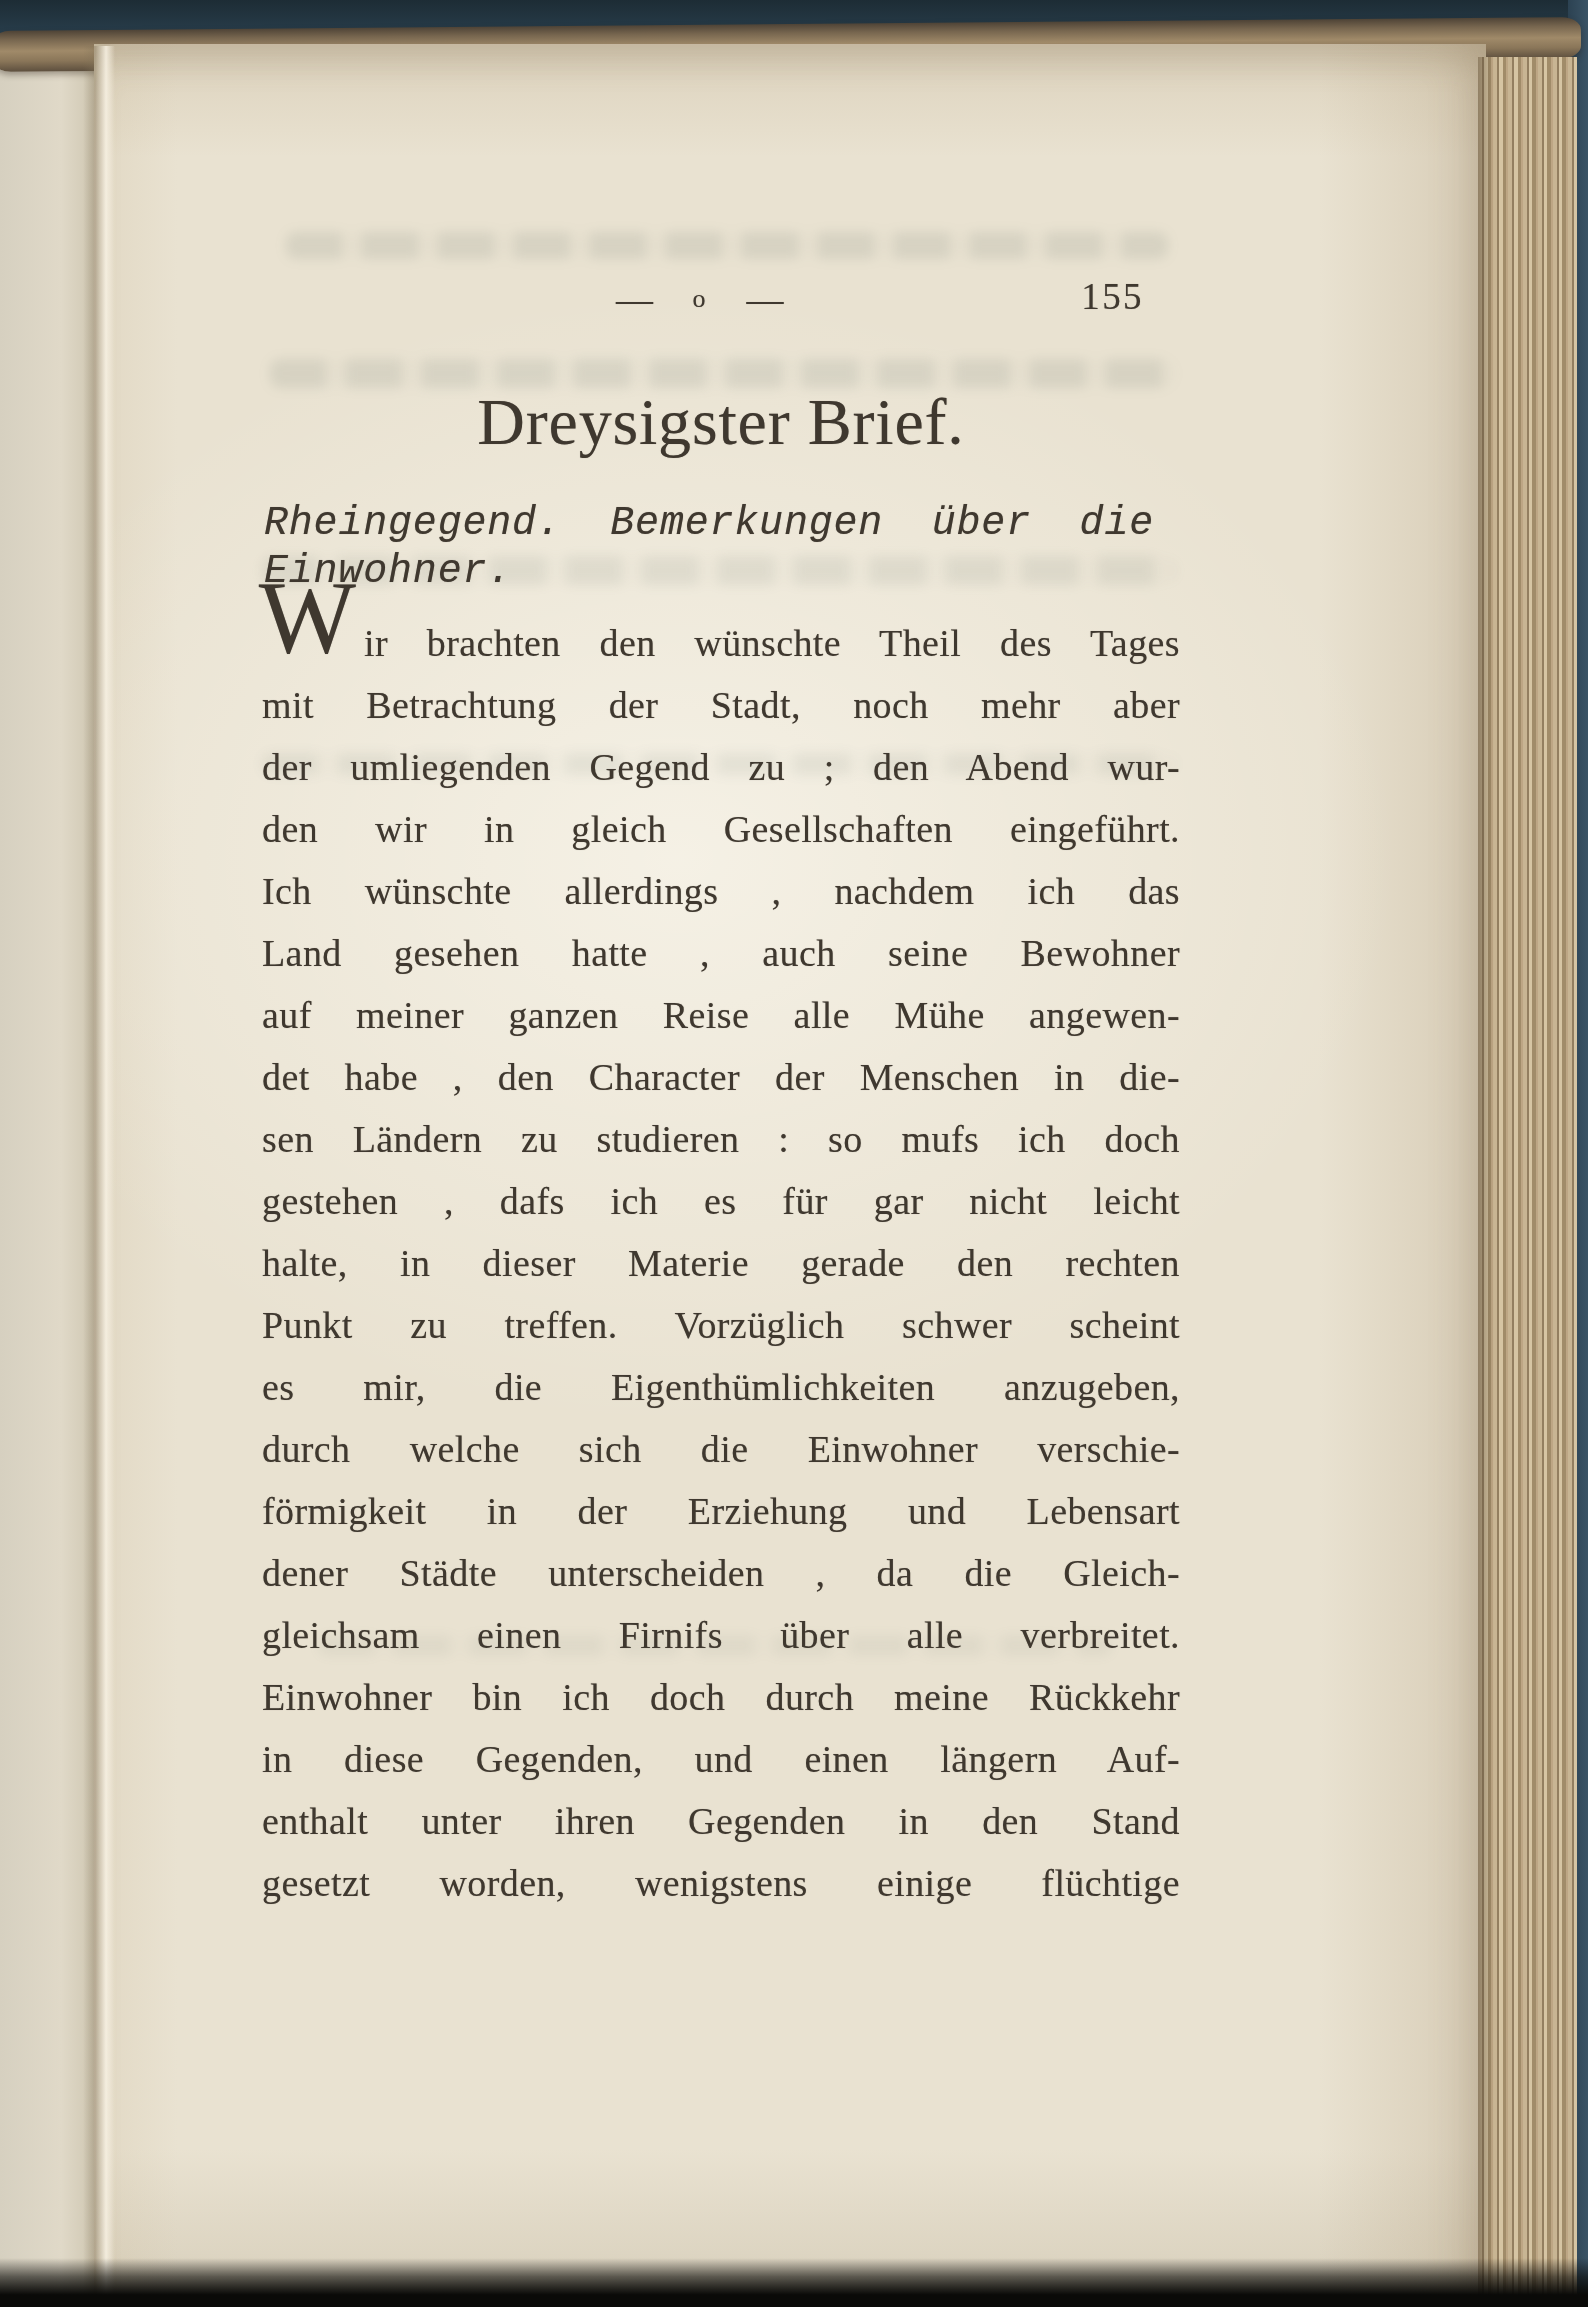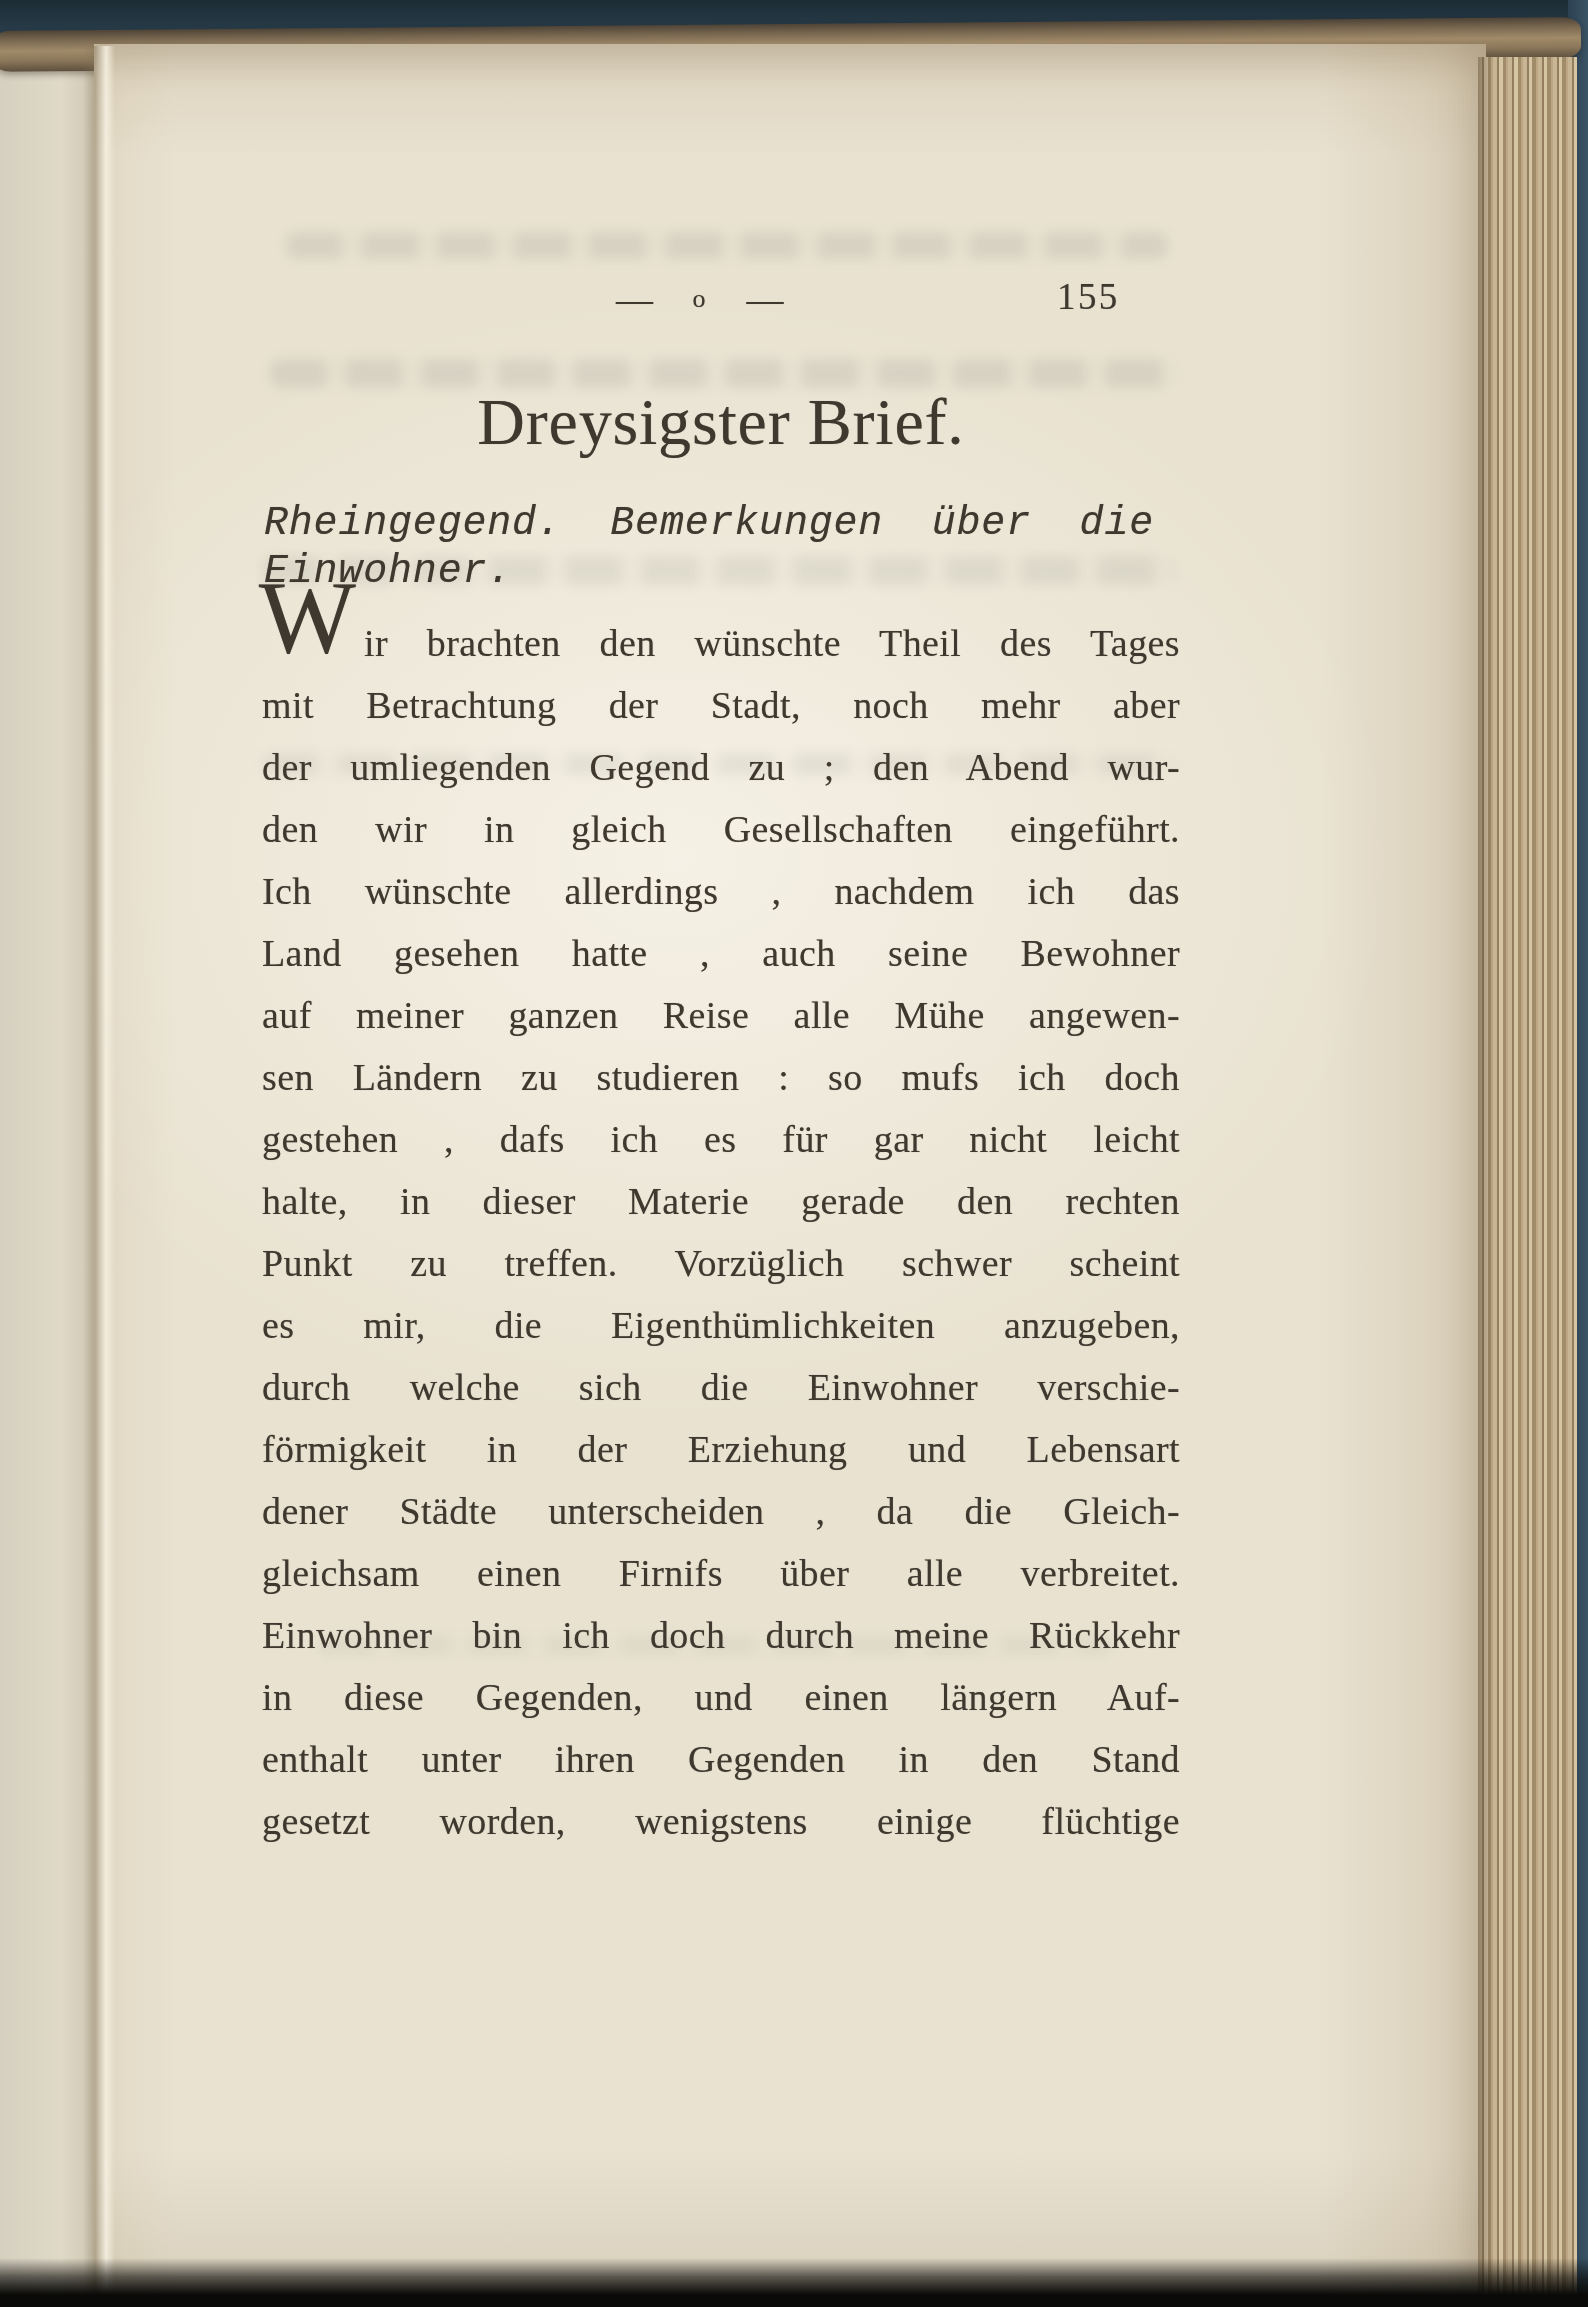--- a/index.html
+++ b/index.html
@@ -85,21 +85,21 @@
 
   .header-ornament{
     position:absolute;left:262px;top:276px;width:874px;height:49px;
     display:flex;justify-content:center;align-items:center;gap:41px;
   }
   .orn-dash{font-size:37px;font-weight:bold;letter-spacing:-1.6px;transform:scaleY(.8);}
   .orn-o{font-size:26px;transform:translateY(-2.4px);}
 
   .page-number{
     position:absolute;left:1057px;top:273px;width:87px;height:48px;line-height:48px;
-    font-size:37px;letter-spacing:2.4px;
+    text-align:right;font-size:37px;letter-spacing:2.4px;
   }
 
   .title{
     position:absolute;left:262px;top:388px;width:918px;height:68px;line-height:68px;
     text-align:center;font-size:66px;letter-spacing:0.8px;
   }
 
   .subtitle{
     position:absolute;left:264px;top:500px;width:890px;height:48px;line-height:48px;
     font-style:italic;font-size:40px;letter-spacing:0.8px;
@@ -154,20 +154,21 @@
     <div class="body">
       <span class="initial">W</span>
       <div class="body-line first"><span>ir brachten den wünschte Theil des Tages</span></div>
       <div>
           <div class="body-line">mit Betrachtung der Stadt, noch mehr aber</div>
           <div class="body-line">der umliegenden Gegend zu ; den Abend wur-</div>
           <div class="body-line">den wir in gleich Gesellschaften eingeführt.</div>
           <div class="body-line">Ich wünschte allerdings , nachdem ich das</div>
           <div class="body-line">Land gesehen hatte , auch seine Bewohner</div>
           <div class="body-line">auf meiner ganzen Reise alle Mühe angewen-</div>
+          <div class="body-line">det habe , den Character der Menschen in die-</div>
           <div class="body-line">sen Ländern zu studieren : so mufs ich doch</div>
           <div class="body-line">gestehen , dafs ich es für gar nicht leicht</div>
           <div class="body-line">halte, in dieser Materie gerade den rechten</div>
           <div class="body-line">Punkt zu treffen. Vorzüglich schwer scheint</div>
           <div class="body-line">es mir, die Eigenthümlichkeiten anzugeben,</div>
           <div class="body-line">durch welche sich die Einwohner verschie-</div>
           <div class="body-line">förmigkeit in der Erziehung und Lebensart</div>
           <div class="body-line">dener Städte unterscheiden , da die Gleich-</div>
           <div class="body-line">gleichsam einen Firnifs über alle verbreitet.</div>
           <div class="body-line">Einwohner bin ich doch durch meine Rückkehr</div>

